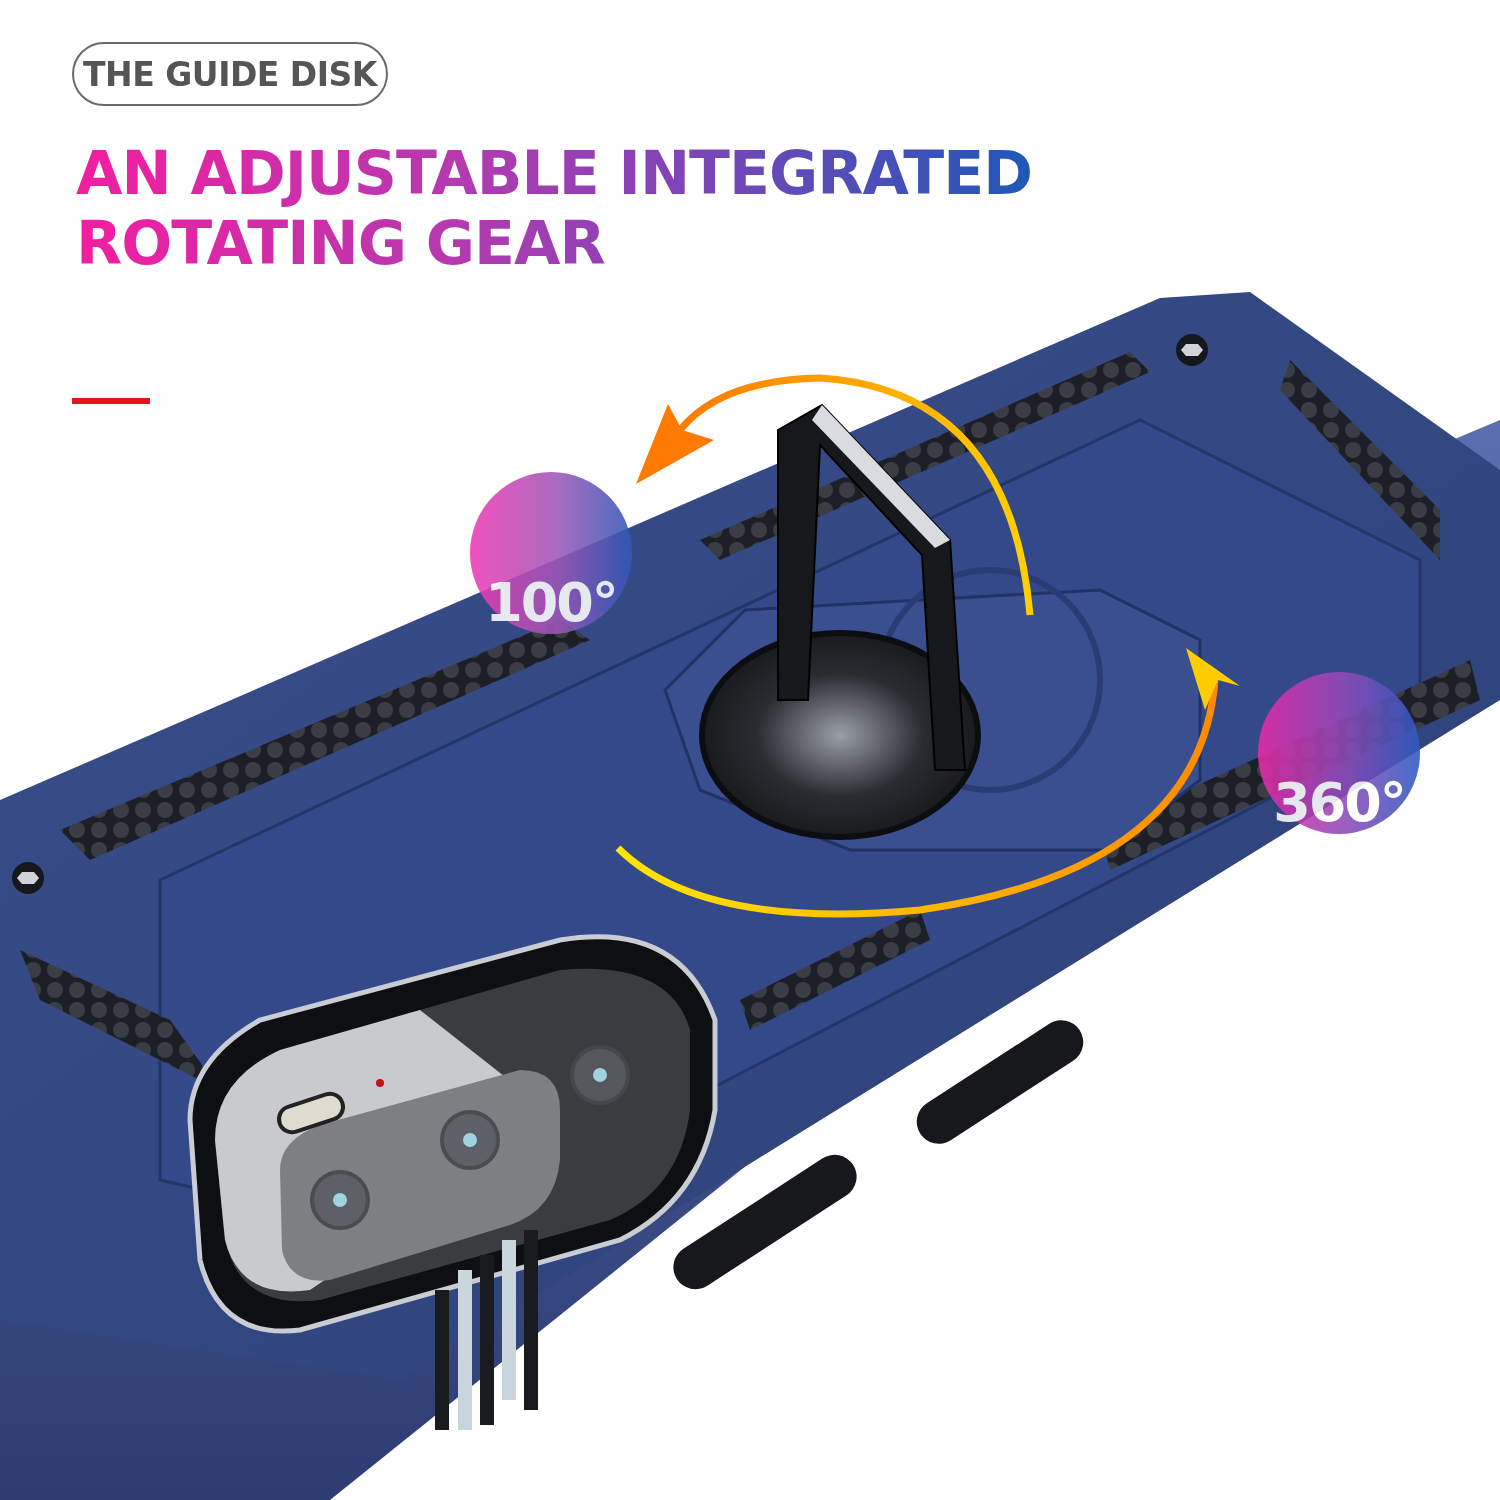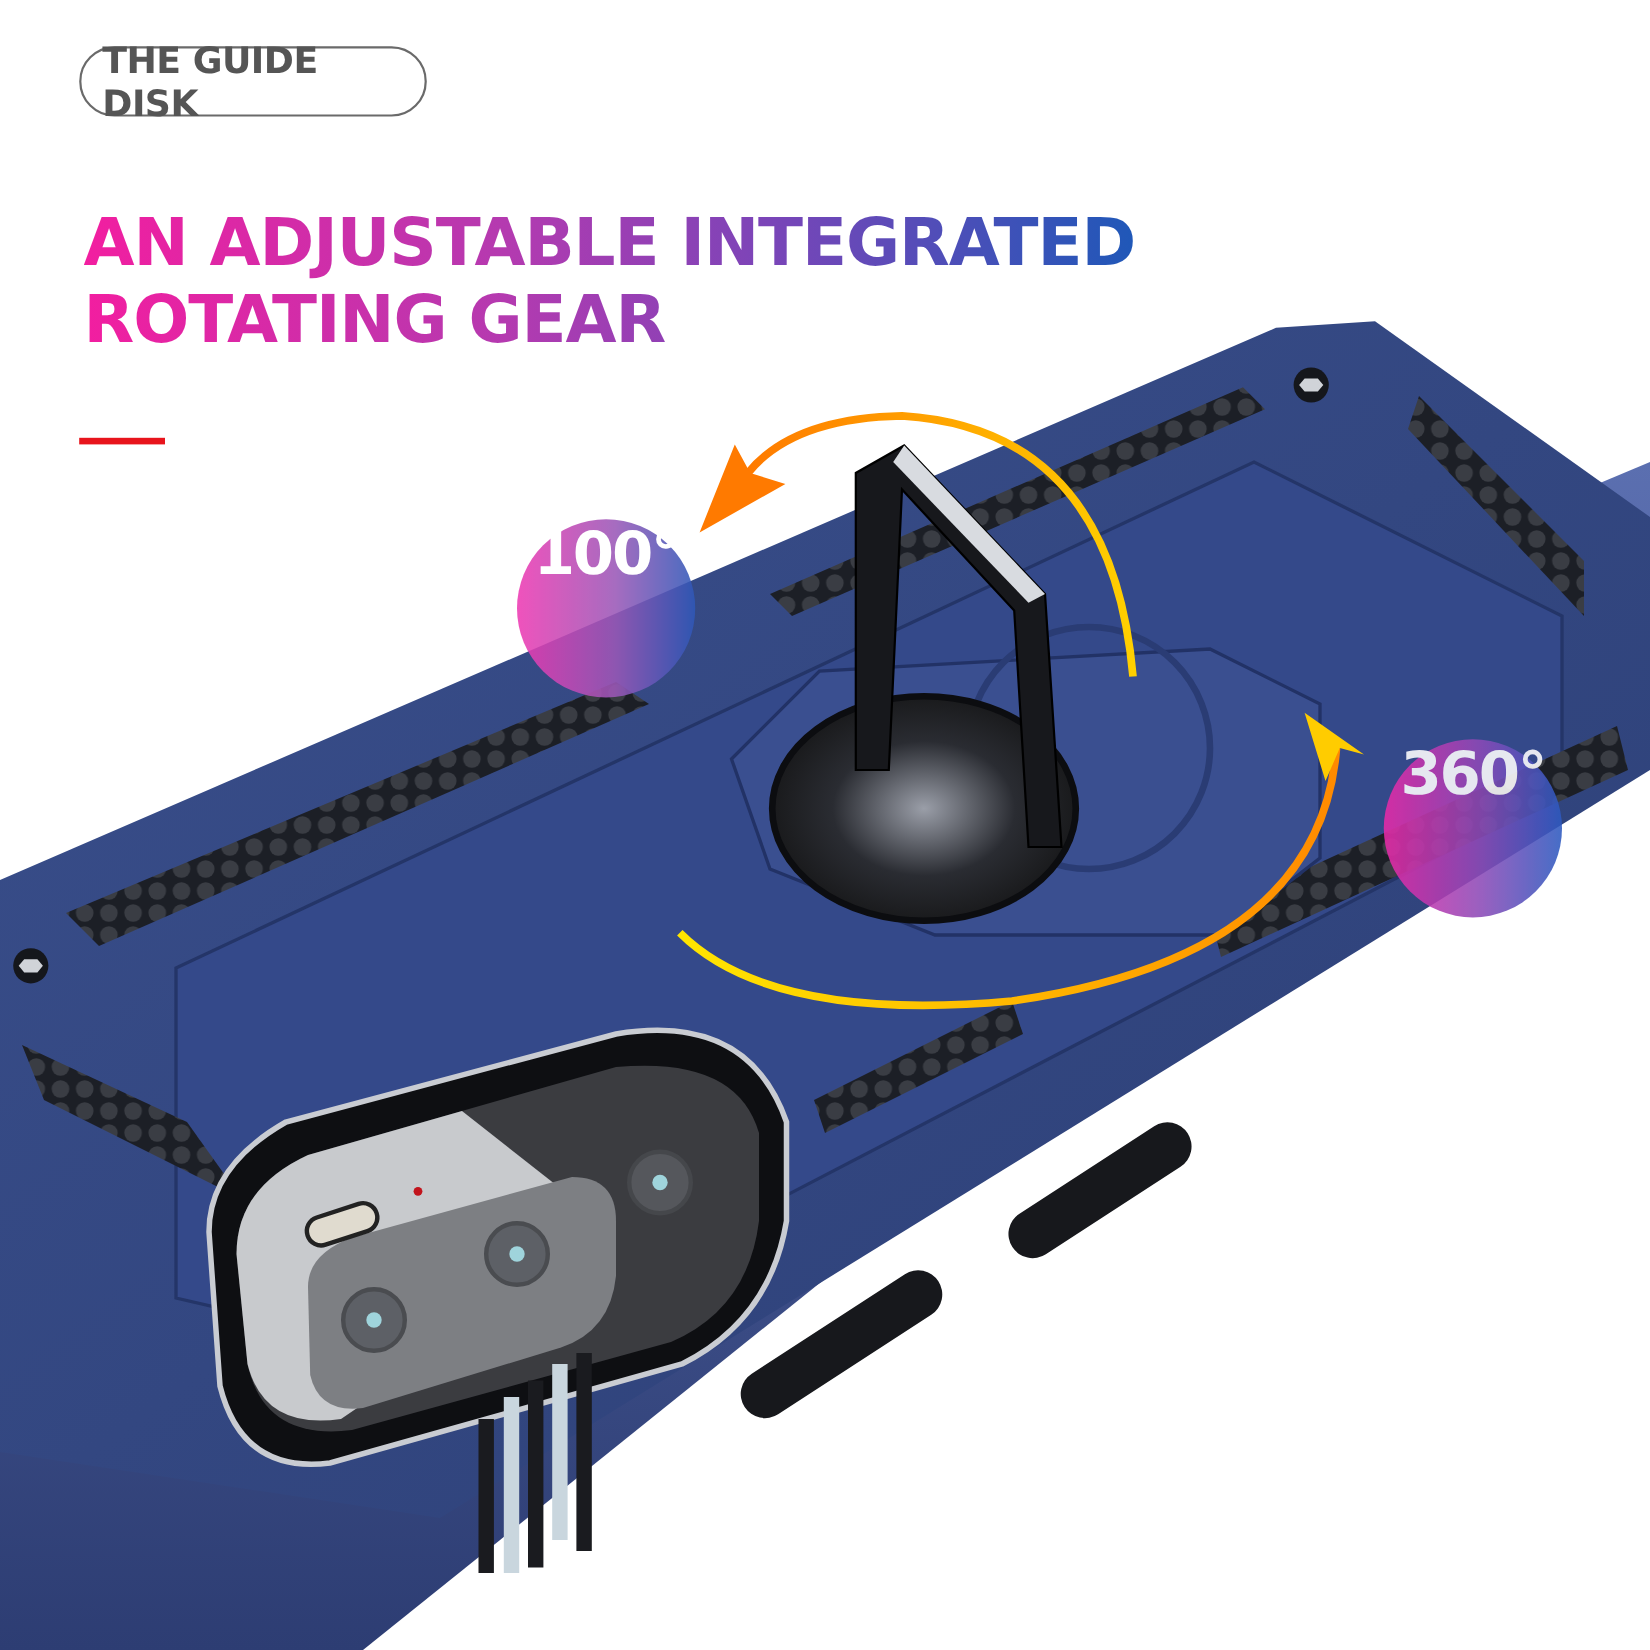--- a/index.html
+++ b/index.html
@@ -1,25 +1,25 @@
 <!DOCTYPE html>
 <html><head>
 <meta charset="utf-8">
 <style>
   html,body{margin:0;padding:0;background:#ffffff;}
   body{width:1500px;height:1500px;position:relative;overflow:hidden;font-family:"DejaVu Sans","Liberation Sans",sans-serif;}
   .pill{position:absolute;left:72px;top:42px;width:316px;height:64px;border:2px solid #6a6a6a;border-radius:34px;box-sizing:border-box;display:flex;align-items:center;justify-content:center;}
-  .pill span{font-family:"DejaVu Sans",sans-serif;font-weight:bold;font-size:33px;color:#555;letter-spacing:-0.5px;margin-left:19px;}
-  .headline{position:absolute;left:76px;top:138px;width:960px;margin-top:48px;}
+  .pill span{font-family:"DejaVu Sans",sans-serif;font-weight:bold;font-size:33px;color:#555;letter-spacing:-0.5px;}
+  .headline{position:absolute;left:76px;top:138px;width:960px;}
   .headline div{font-family:"DejaVu Sans",sans-serif;font-weight:bold;font-size:60px;line-height:70px;letter-spacing:-1px;
     background:linear-gradient(90deg,#f21ea0 0%,#b43ab0 40%,#7a45b8 65%,#1e58b8 100%);
     -webkit-background-clip:text;background-clip:text;color:transparent;white-space:nowrap;}
   .redbar{position:absolute;left:72px;top:398px;width:78px;height:6px;background:#e8141c;}
   .art{position:absolute;left:0;top:0;}
-  .badge{position:absolute;border-radius:50%;display:flex;align-items:flex-start;justify-content:center;opacity:0.88;}
+  .badge{position:absolute;border-radius:50%;display:flex;align-items:flex-end;justify-content:center;opacity:0.88;}
   .badge span{font-family:"DejaVu Sans",sans-serif;font-weight:bold;font-size:54px;color:#fff;letter-spacing:-2px;}
   .b100{left:470px;top:472px;width:162px;height:162px;background:linear-gradient(90deg,#ee3bb3 0%,#9b58b8 55%,#2f58b8 100%);}
   .b360{left:1258px;top:672px;width:162px;height:162px;background:linear-gradient(90deg,#e82aa8 0%,#8b4bb8 55%,#2d5ac0 100%);}
 </style>
 </head>
 <body>
 
 <svg class="art" width="1500" height="1500" viewBox="0 0 1500 1500">
   <defs>
     <linearGradient id="caseG" x1="0" y1="0" x2="1" y2="1">

